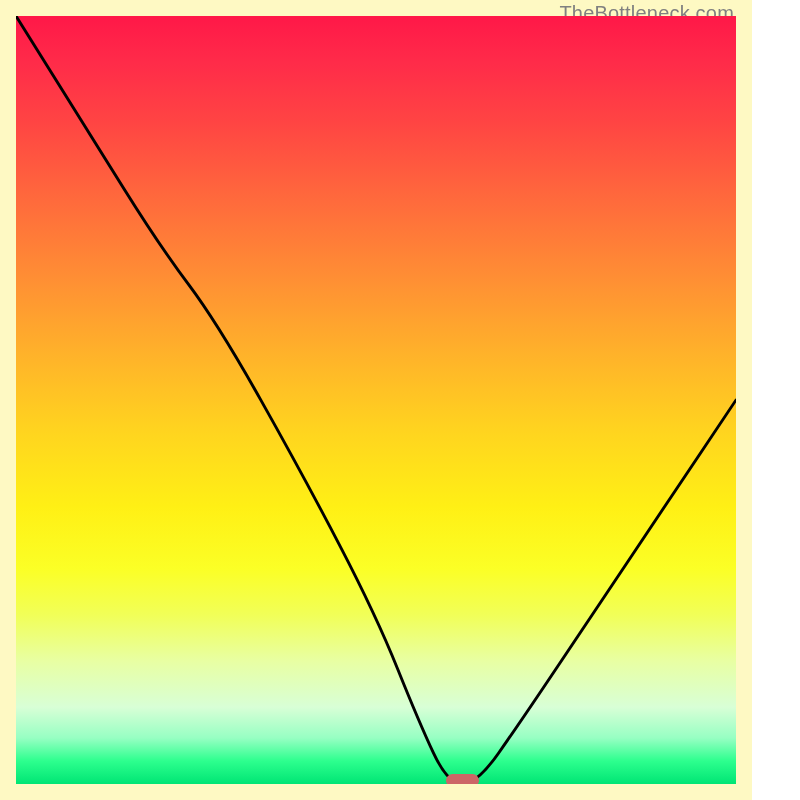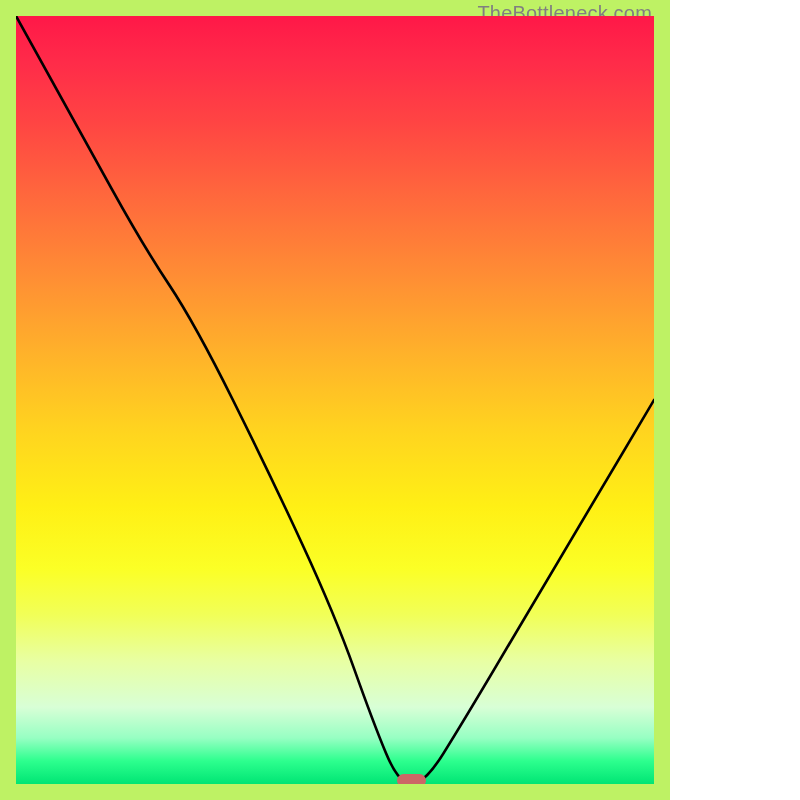--- a/index.html
+++ b/index.html
@@ -6,23 +6,23 @@
     margin: 0;
     padding: 0;
     background: #fff;
     width: 800px;
     height: 800px;
     overflow: hidden;
     font-family: Arial, Helvetica, sans-serif;
   }
   .frame {
     position: relative;
-    width: 670px;
+    width: 752px;
     height: 800px;
-    background: #bef264;
+    background: #fef9c3;
   }
   .plot-area {
     position: absolute;
     left: 16px;
     top: 16px;
     right: 16px;
     bottom: 16px;
     overflow: hidden;
   }
   .gradient-bg {

